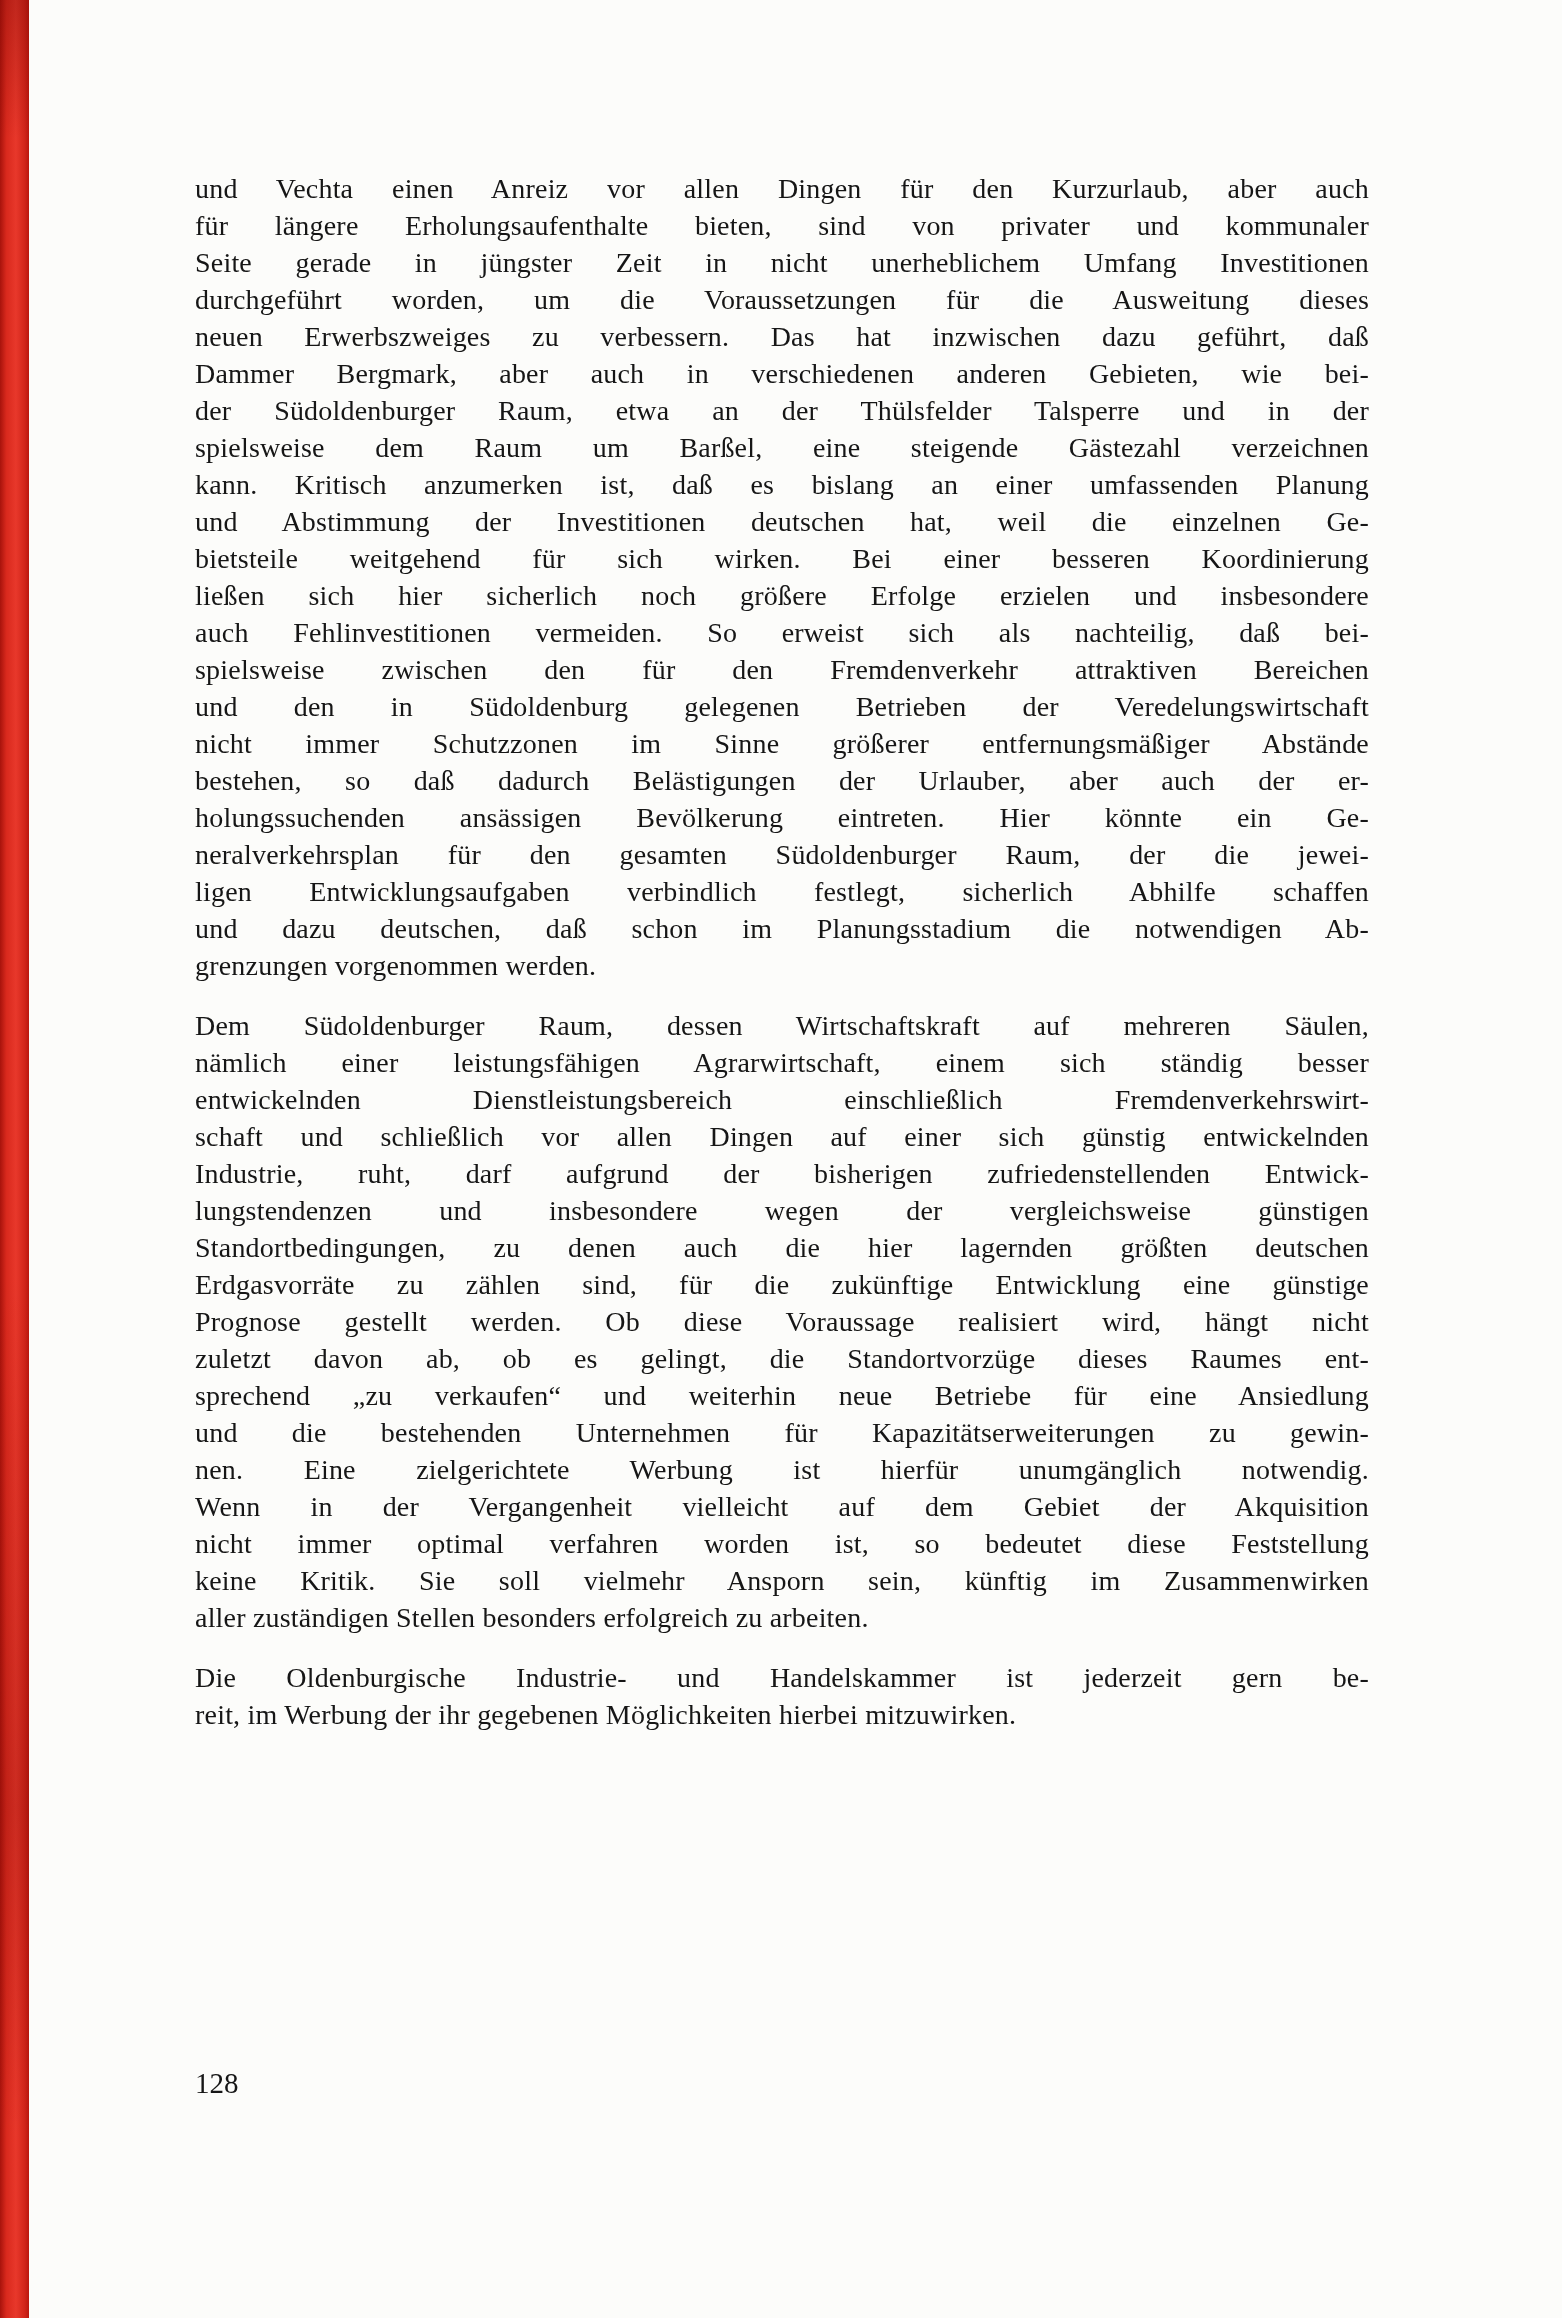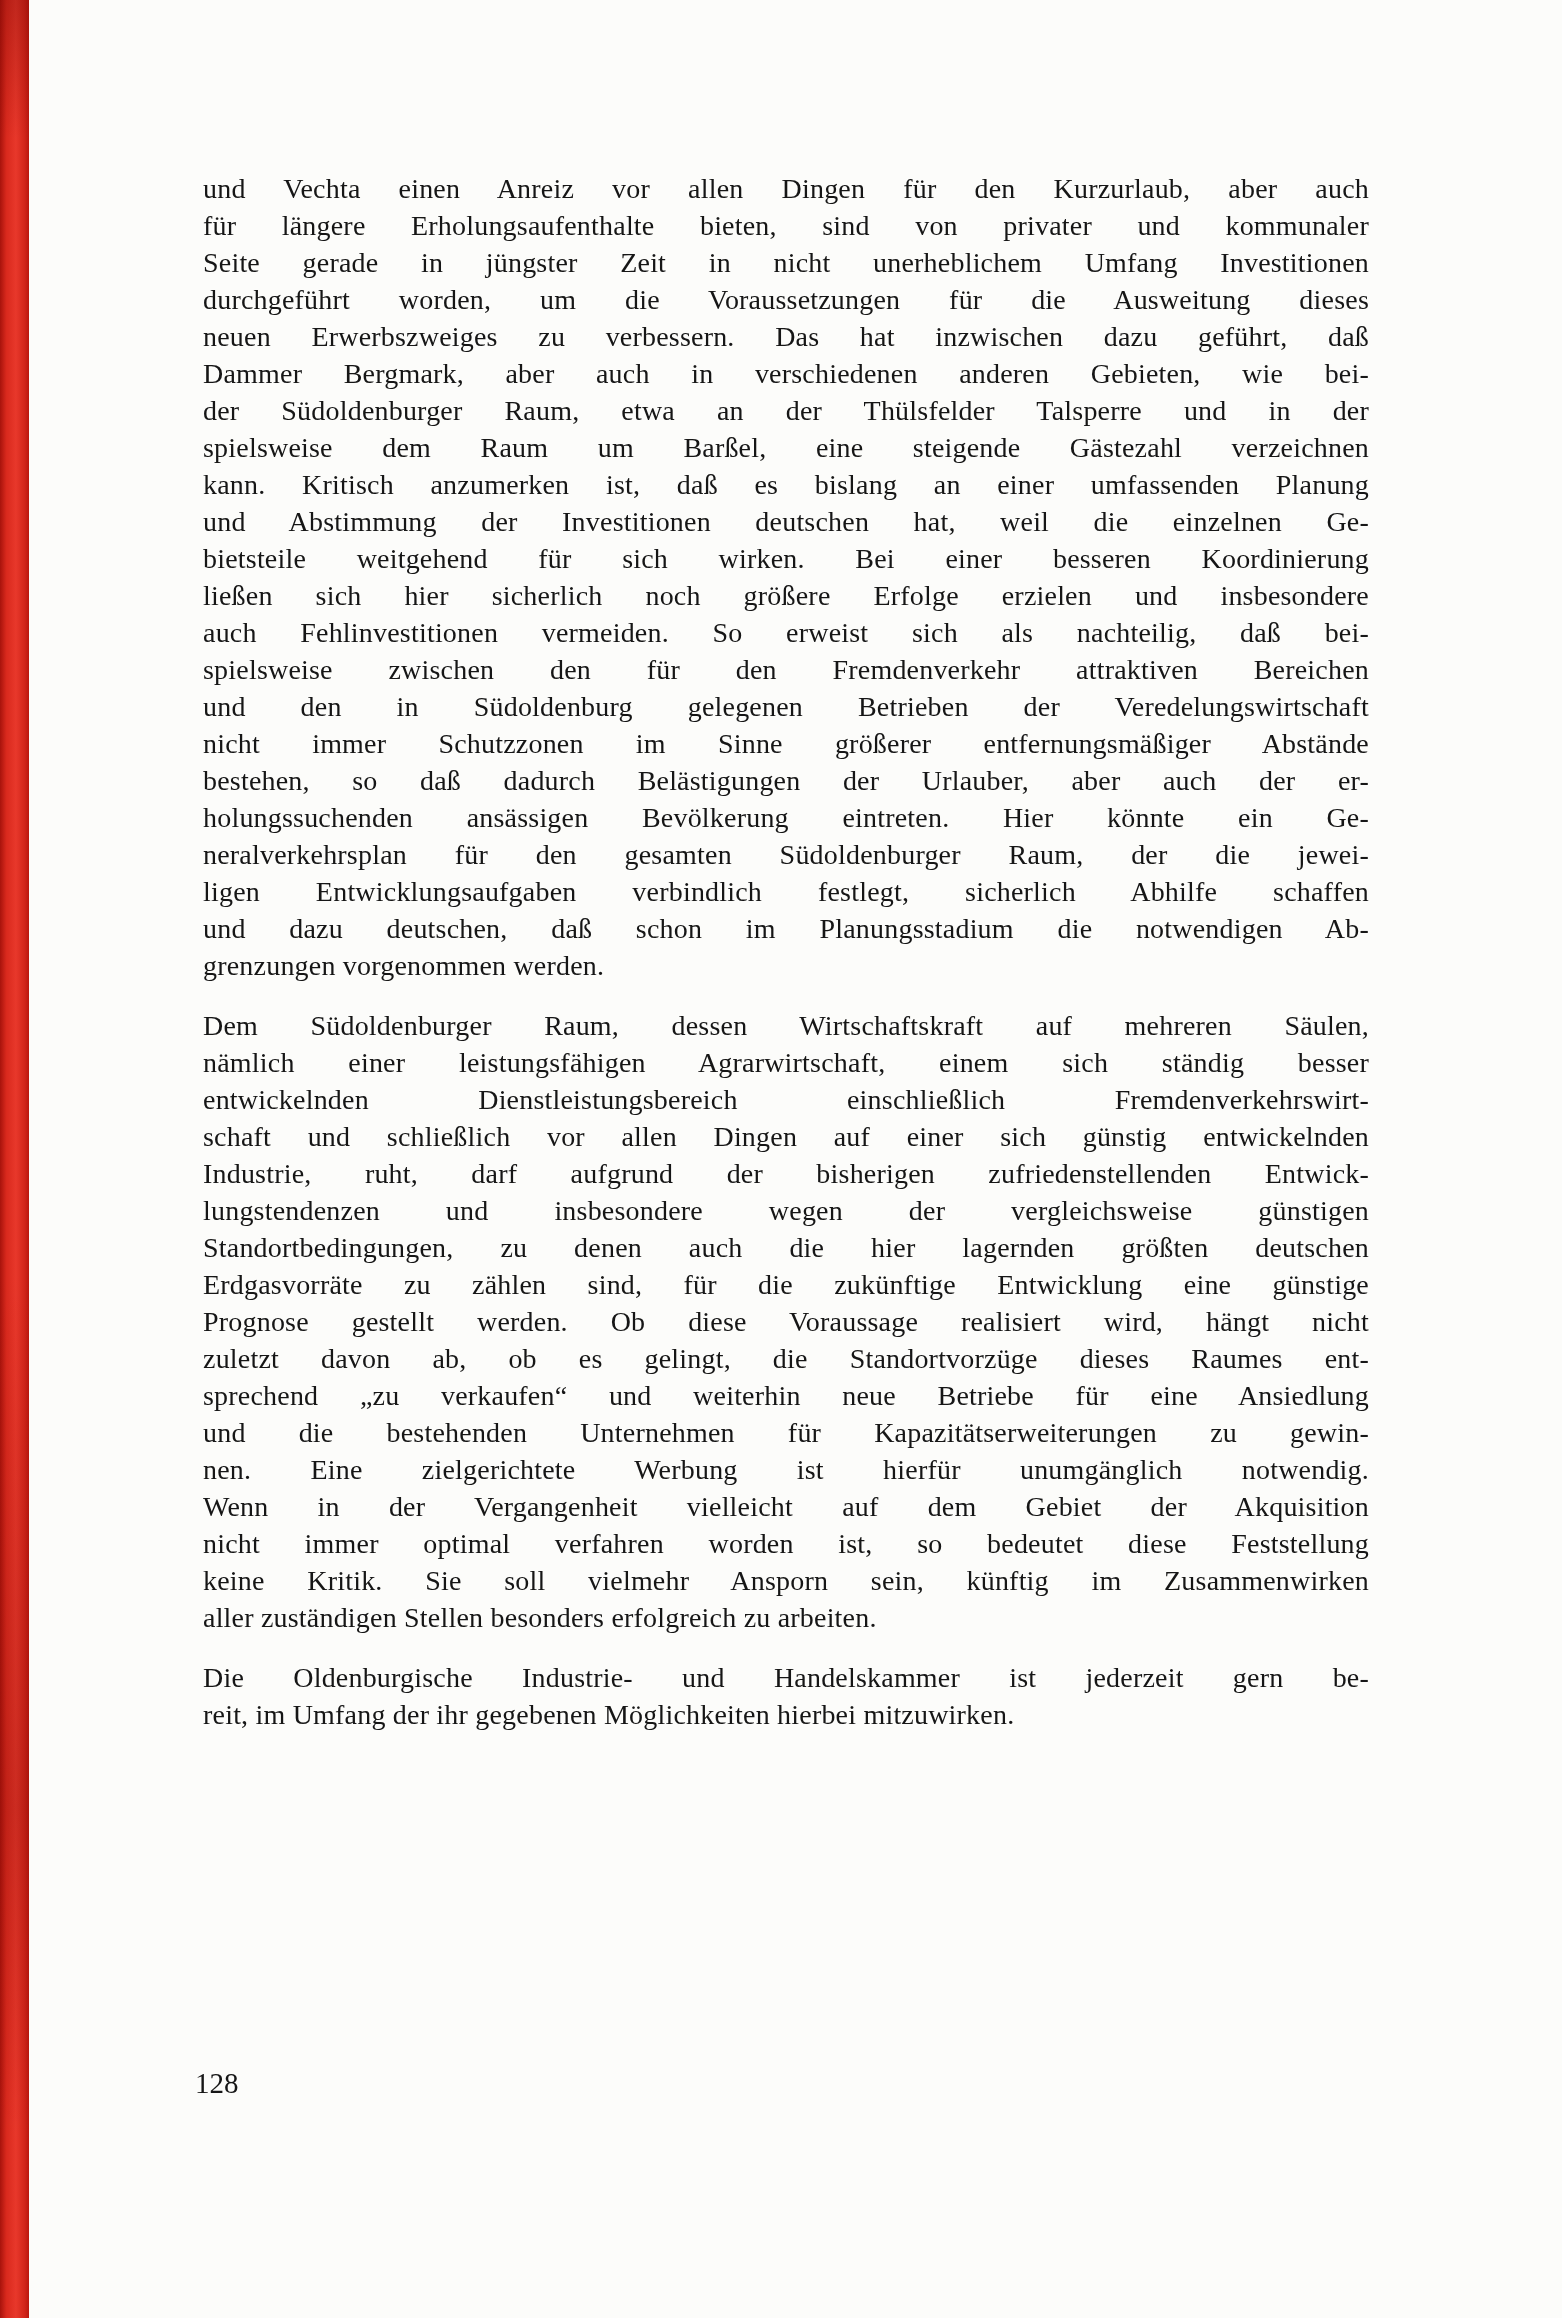--- a/index.html
+++ b/index.html
@@ -30,21 +30,21 @@
   .text-block {
     position: absolute;
     left: 195px;
     top: 170px;
     width: 1174px;
     font-size: 28px;
     line-height: 37px;
     letter-spacing: 0.2px;
   }
   .para {
-    margin: 0 0 23px 8px;
+    margin: 0 0 23px 0;
     padding: 0;
   }
   .line {
     display: block;
     text-align: justify;
     text-align-last: justify;
     white-space: normal;
   }
   .line.last {
     text-align-last: left;
@@ -101,18 +101,18 @@
       <span class="line">sprechend „zu verkaufen“ und weiterhin neue Betriebe für eine Ansiedlung</span>
       <span class="line">und die bestehenden Unternehmen für Kapazitätserweiterungen zu gewin-</span>
       <span class="line">nen. Eine zielgerichtete Werbung ist hierfür unumgänglich notwendig.</span>
       <span class="line">Wenn in der Vergangenheit vielleicht auf dem Gebiet der Akquisition</span>
       <span class="line">nicht immer optimal verfahren worden ist, so bedeutet diese Feststellung</span>
       <span class="line">keine Kritik. Sie soll vielmehr Ansporn sein, künftig im Zusammenwirken</span>
       <span class="line last">aller zuständigen Stellen besonders erfolgreich zu arbeiten.</span>
     </p>
     <p class="para">
       <span class="line">Die Oldenburgische Industrie- und Handelskammer ist jederzeit gern be-</span>
-      <span class="line last">reit, im Umfang der ihr gegebenen Möglichkeiten hierbei mitzuwirken.</span>
+      <span class="line last">reit, im Werbung der ihr gegebenen Möglichkeiten hierbei mitzuwirken.</span>
     </p>
   </main>
 
 <div class="page-number">128</div>
 
 
 </body></html>

